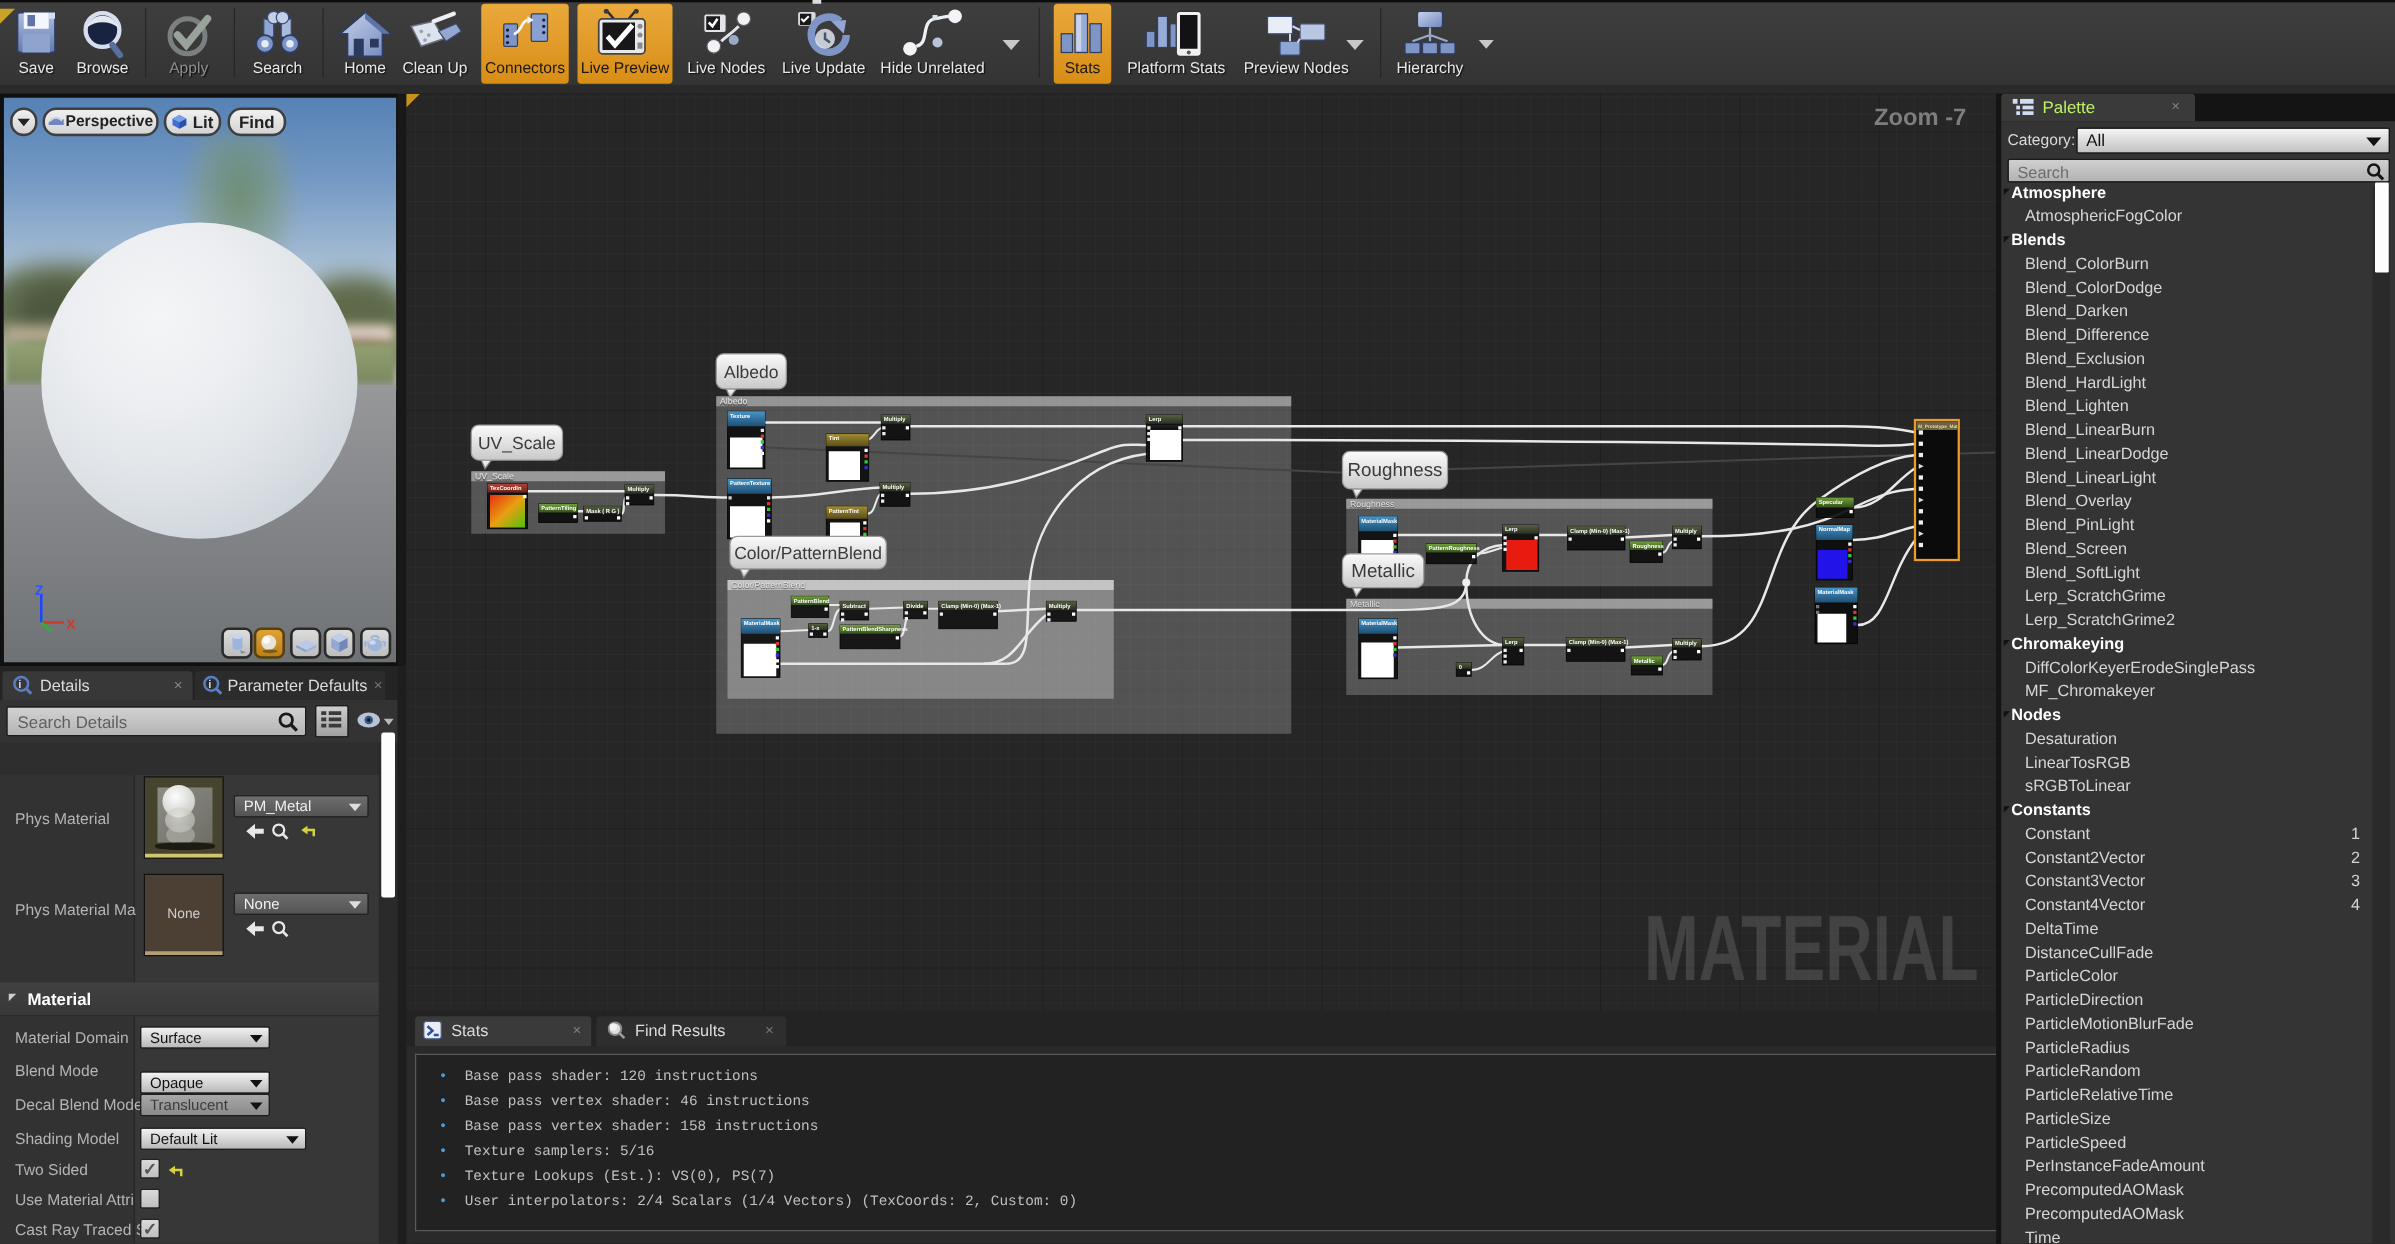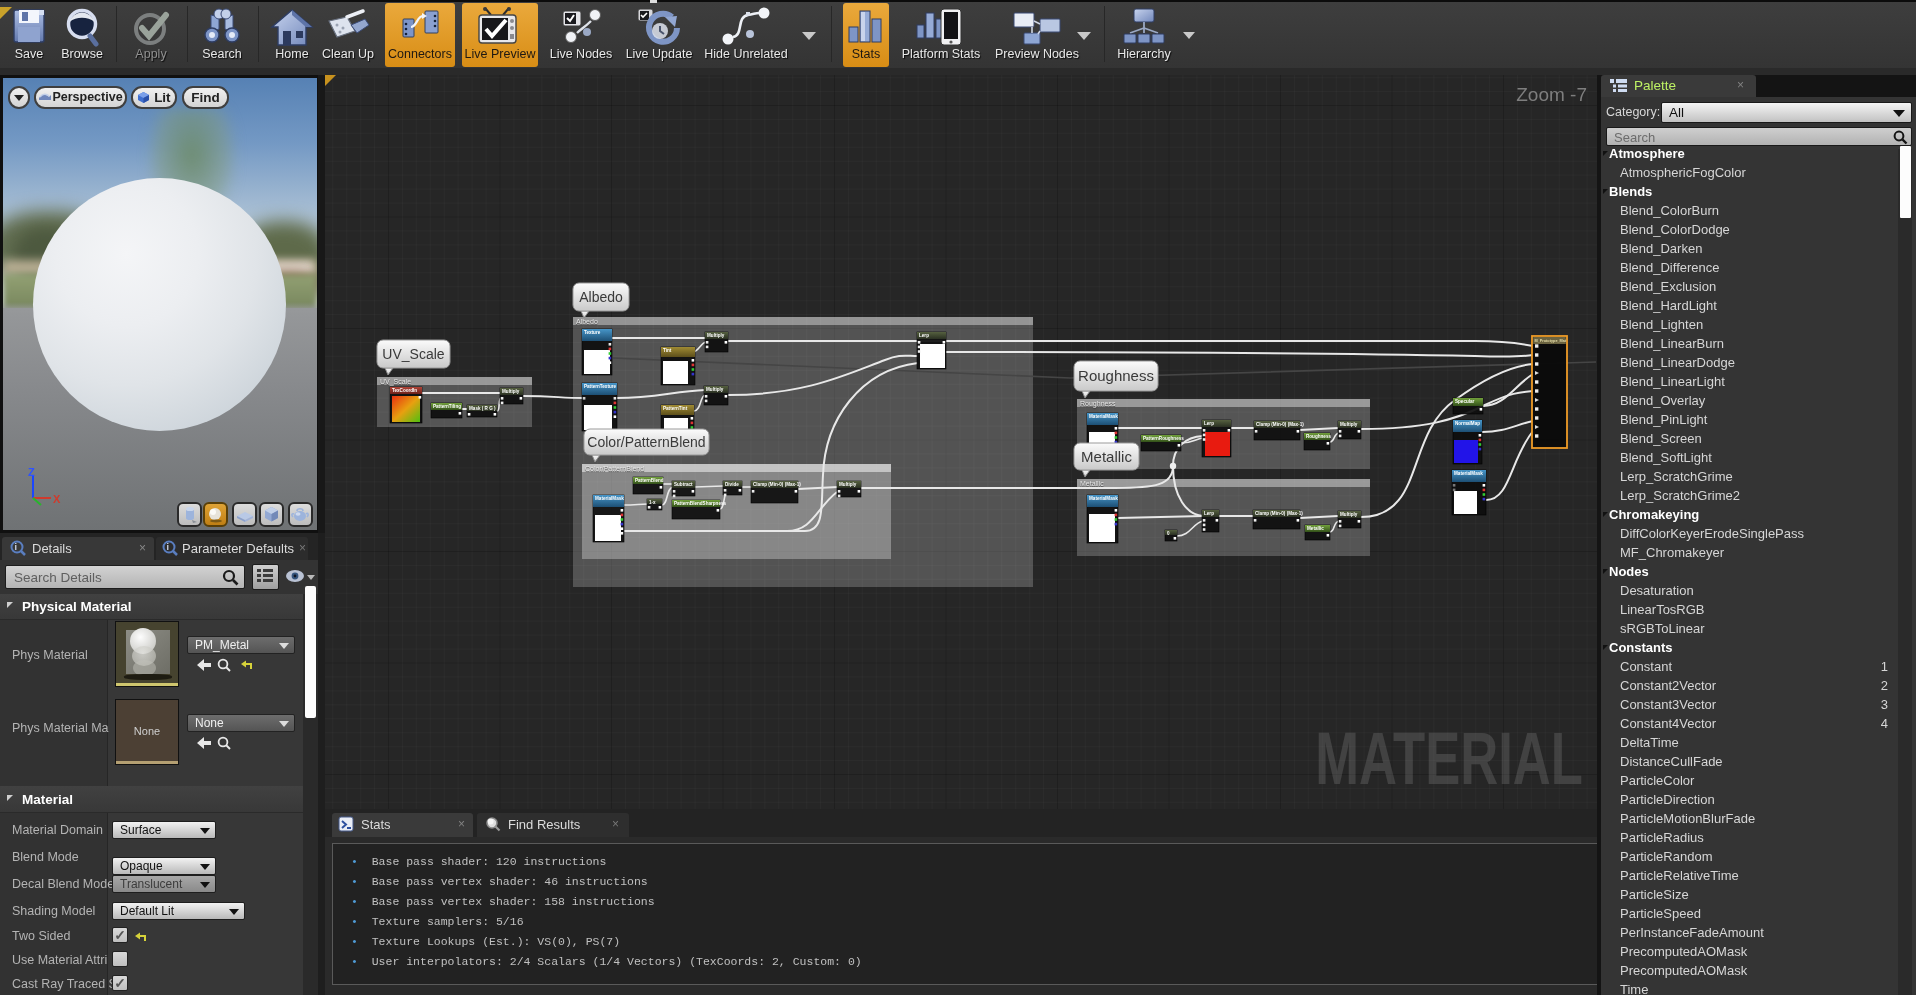--- a/index.html
+++ b/index.html
@@ -33,21 +33,21 @@
 .chk{position:absolute;width:16px;height:16px;background:linear-gradient(#d9d9d9,#bfbfbf);border:1px solid #222;border-radius:2px;color:#555;font-size:14px;font-weight:bold;line-height:15px;text-align:center}
 
 #graph{position:absolute;left:325px;top:75px;width:1272px;height:734px;background-color:#262626;overflow:hidden;
 background-image:
  linear-gradient(to right,rgba(0,0,0,.28) 1px,transparent 1px),
  linear-gradient(to bottom,rgba(0,0,0,.28) 1px,transparent 1px),
  linear-gradient(to right,rgba(255,255,255,.025) 1px,transparent 1px),
  linear-gradient(to bottom,rgba(255,255,255,.025) 1px,transparent 1px);
 background-size:111.5px 111.5px,111.5px 111.5px,13.94px 13.94px,13.94px 13.94px;
 background-position:63px 30px,63px 30px,63px 30px,63px 30px}
-#zoomlbl{position:absolute;right:10px;top:9px;color:#7e7e7e;font-size:19px;font-weight:normal}
+#zoomlbl{position:absolute;right:24px;top:9px;color:#7e7e7e;font-size:19px;font-weight:bold}
 #watermark{position:absolute;right:14px;top:647px;color:rgba(255,255,255,.13);font-size:74px;line-height:74px;font-weight:bold;transform:scaleX(.71);transform-origin:right center}
 
 #stats{position:absolute;left:325px;top:809px;width:1272px;height:186px;background:#2a2a2a}
 #statbox{position:absolute;left:7px;top:34px;width:1265px;height:142px;background:#222;border:1px solid #5a5a5a;border-right:none}
 .sline{position:absolute;left:18px;color:#c0c0c0;font-family:"Liberation Mono",monospace;font-size:11.5px;white-space:pre}
 .sline b{color:#4f9bd5;font-weight:normal}
 
 #palette{position:absolute;left:1597px;top:75px;width:319px;height:920px;background:#141414}
 #palbody{position:absolute;left:4px;top:22px;width:315px;height:898px;background:#343434}
 .prow{position:absolute;left:19px;color:#d6d6d6;font-size:13px;white-space:nowrap}
@@ -371,24 +371,20 @@
           </g>
         </svg>
  </div>
  <div style="position:absolute;left:285px;top:35px"><svg width="30" height="18">
           <ellipse cx="10" cy="8" rx="9" ry="6" fill="#b9c2d4"></ellipse>
           <circle cx="10" cy="8" r="3.4" fill="#35557e"></circle>
           <circle cx="10" cy="8" r="1.4" fill="#0e1524"></circle>
           <path d="M22 7 l8 0 -4 5z" fill="#b9b9b9"></path>
         </svg></div>
 
- <div style="position:absolute;left:0;top:61px;width:318px;height:26px;background:linear-gradient(#414141,#383838);border-bottom:1px solid #2a2a2a">
-   <span style="position:absolute;left:22px;top:5px;color:#fff;font-weight:bold;font-size:13.5px">Physical Material</span>
-   <span style="position:absolute;left:7px;top:8px;width:0;height:0;border-top:6px solid #cfcfcf;border-right:6px solid transparent"></span>
- </div>
 
  <div style="position:absolute;left:0;top:87px;width:318px;height:166px;background:#373737"></div>
  <div style="position:absolute;left:0;top:87px;width:107px;height:166px;background:#323232"></div>
  <div style="position:absolute;left:107px;top:87px;width:1px;height:166px;background:#262626"></div>
  <div class="drow-label" style="top:115px">Phys Material</div>
 
  <div style="position:absolute;left:115px;top:88px;width:64px;height:66px;background:#46432f;border:1px solid #111">
    <div style="position:absolute;left:10px;top:8px;width:44px;height:44px;background:linear-gradient(135deg,#8d8d85,#6e6e66)"></div>
    <div style="position:absolute;left:14px;top:6px;width:26px;height:26px;border-radius:50%;background:radial-gradient(circle at 40% 35%,#fdfdfd,#d0d0cc 70%,#a9a9a2)"></div>
    <div style="position:absolute;left:16px;top:24px;width:24px;height:20px;border-radius:50%;background:radial-gradient(circle at 45% 40%,#e6e6e2,#b4b4ac);opacity:.7"></div>

